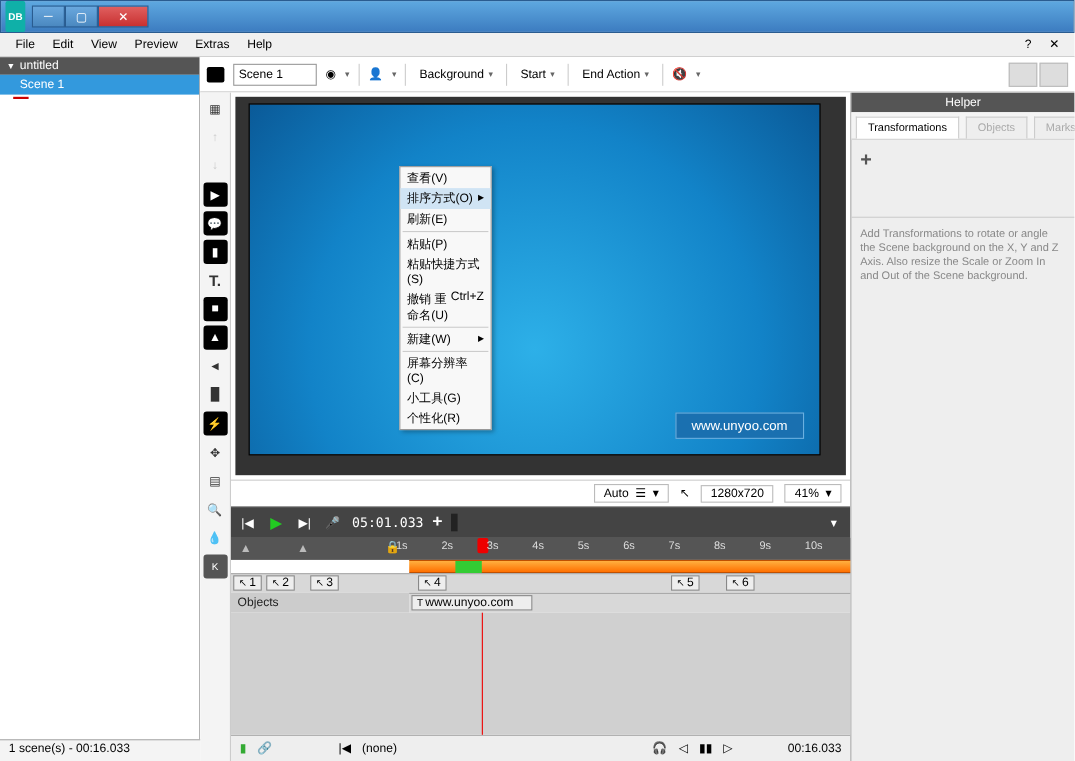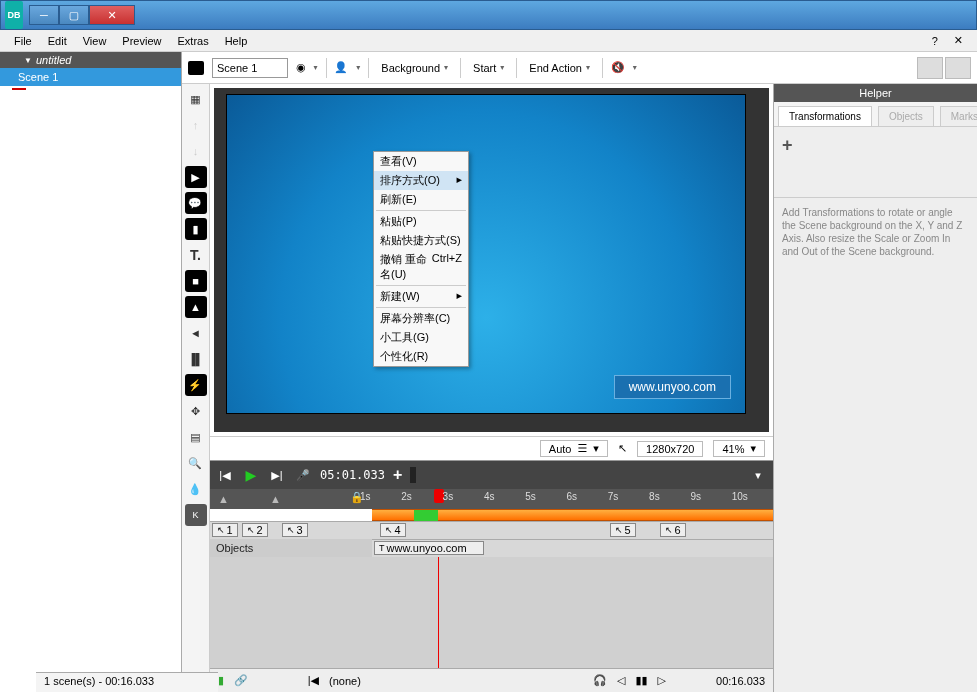--- a/index.html
+++ b/index.html
@@ -14,21 +14,21 @@
 .titlebar .winbtn.close { background: linear-gradient(#e06060, #c83030); width: 46px; }
 
 
 .menubar { height: 22px; background: #f0f0f0; display: flex; align-items: center; padding: 0 6px; border-bottom: 1px solid #ccc; }
 .menubar .item { padding: 2px 8px; cursor: default; }
 .menubar .spacer { flex: 1; }
 
 
 .main { display: flex; height: 640px; }
 .scenetree { width: 182px; background: #fff; border-right: 1px solid #aaa; }
-.scenetree .hdr { background: #555; color: #fff; padding: 2px 24px; display: flex; align-items: center; font-style: italic; }
+.scenetree .hdr { background: #555; color: #fff; padding: 2px 6px; display: flex; align-items: center; }
 .scenetree .hdr::before { content: "▼"; font-size: 8px; margin-right: 4px; }
 .scenetree .node { background: #3399dd; color: #fff; padding: 3px 18px; }
 .scenetree .marker { width: 14px; height: 2px; background: #c00; margin-left: 12px; margin-top: 2px; }
 
 .center { flex: 1; display: flex; flex-direction: column; background: #fff; }
 
 
 .scenebar { height: 32px; background: #fff; border-bottom: 1px solid #ccc; display: flex; align-items: center; padding: 0 6px; gap: 8px; }
 .scenebar .blk { width: 16px; height: 14px; background: #000; border-radius: 2px; }
 .scenebar input { width: 76px; height: 20px; border: 1px solid #999; padding: 0 4px; }
@@ -46,21 +46,21 @@
 .tools .tbtn.disabled { color: #ccc; }
 
 .stagewrap { flex: 1; display: flex; flex-direction: column; background: #fff; }
 .stage { flex: 1; background: #333; position: relative; margin: 4px; }
 .canvas { position: absolute; left: 12px; top: 6px; width: 520px; height: 320px; background: radial-gradient(circle at 50% 70%, #2db0e8 0%, #1283c8 60%, #0a5a98 100%); border: 1px solid #000; }
 .winlogo { position: absolute; left: 180px; top: 90px; width: 160px; height: 140px; }
 .winflag { display: grid; grid-template-columns: 1fr 1fr; grid-template-rows: 1fr 1fr; gap: 4px; transform: perspective(300px) rotateY(-8deg); }
 .winflag div { border-radius: 4px; }
 .wf1 { background: #f08020; } .wf2 { background: #80c020; } .wf3 { background: #2080e0; } .wf4 { background: #f0c010; }
 .canvas .wm { position: absolute; right: 14px; bottom: 14px; background: #1a70b0; border: 1px solid #6ab0e0; color: #fff; padding: 4px 14px; font-size: 12px; }
-.ctxmenu { position: absolute; left: 136px; top: 56px; width: 96px; background: #f8f8f8; border: 1px solid #999; box-shadow: 2px 2px 4px rgba(0,0,0,.3); font-size: 10px; margin-left: 10px; }
+.ctxmenu { position: absolute; left: 136px; top: 56px; width: 84px; background: #f8f8f8; border: 1px solid #999; box-shadow: 2px 2px 4px rgba(0,0,0,.3); font-size: 10px; }
 .ctxmenu .mi { padding: 2px 6px; display: flex; justify-content: space-between; }
 .ctxmenu .mi.sel { background: #d0e4f4; }
 .ctxmenu hr { border: none; border-top: 1px solid #ccc; margin: 1px 2px; }
 
 .stageftr { height: 24px; background: #fff; border-top: 1px solid #ccc; display: flex; align-items: center; justify-content: flex-end; padding: 0 8px; gap: 10px; }
 .stageftr .box { border: 1px solid #bbb; padding: 1px 8px; display: flex; align-items: center; gap: 6px; }
 
 
 .helper { width: 204px; border-left: 1px solid #aaa; background: #eee; display: flex; flex-direction: column; }
 .helper .hhdr { background: #555; color: #fff; padding: 3px 8px; text-align: center; }
@@ -119,21 +119,21 @@
   <div class="item">?</div>
   <div class="item">✕</div>
 </div>
 
 <div class="main">
 
   <div class="scenetree">
     <div class="hdr">untitled</div>
     <div class="node">Scene 1</div>
     <div class="marker"></div>
-    <div style="position:absolute;bottom:0;left:0;width:182px;margin-left:36px;">
+    <div style="position:absolute;bottom:0;left:0;width:182px;">
       <div class="status">1 scene(s) - 00:16.033</div>
     </div>
   </div>
 
   <div class="center">
 
     <div class="scenebar">
       <div class="blk"></div>
       <input value="Scene 1" style="">
       <span>◉</span>

